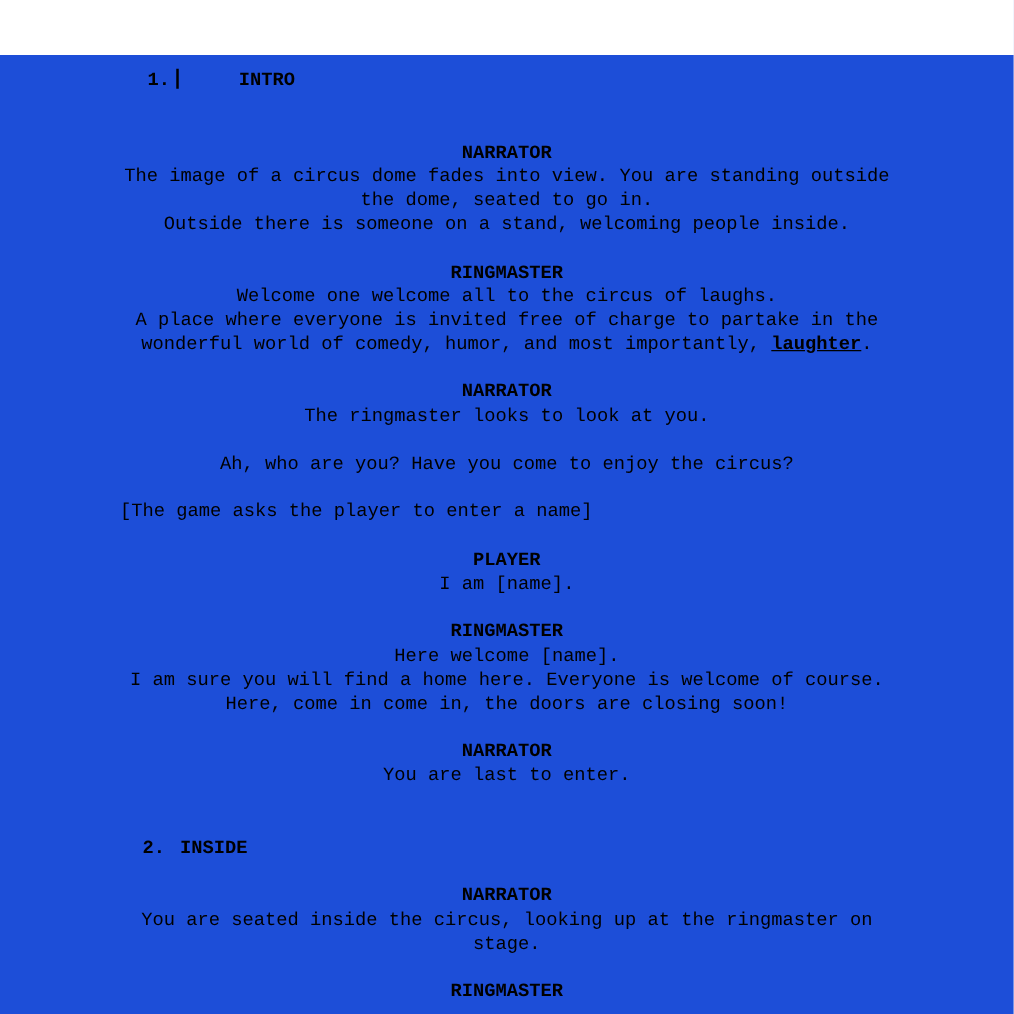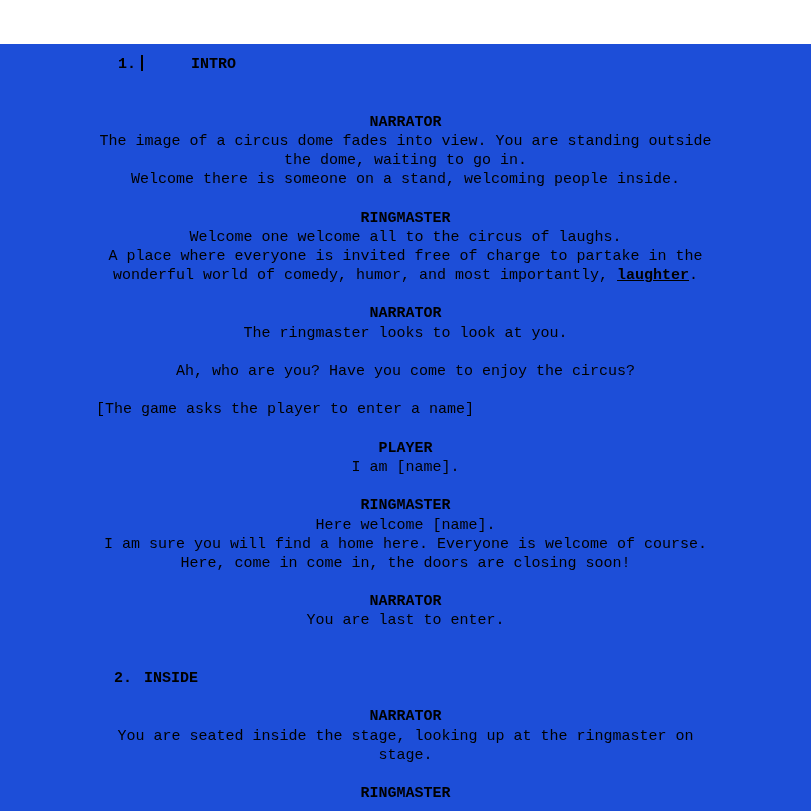--- a/index.html
+++ b/index.html
@@ -29,22 +29,22 @@
 </head>
 <body>
 
 <div class="page" style="background: #1d4ed8; color: rgb(0, 0, 0); margin-top: 44px;">
   <div id="script-lines">
       <div class="line left" style="padding-left: 22px;"><span class="run b">1.</span><span class="caret" style="background: rgb(0, 0, 0); margin-left: 5px;"></span><span class="run b" style="margin-left: 48px;">INTRO</span></div>
       <div class="line left">&nbsp;</div>
       <div class="line left">&nbsp;</div>
       <div class="line center"><span class="run b">NARRATOR</span></div>
       <div class="line center"><span class="run i">The image of a circus dome fades into view. You are standing outside</span></div>
-      <div class="line center"><span class="run i">the dome, waiting to go in.</span></div>
-      <div class="line center"><span class="run i">Welcome there is someone on a stand, welcoming people inside.</span></div>
+      <div class="line center"><span class="run i">the dome, seated to go in.</span></div>
+      <div class="line center"><span class="run i">Outside there is someone on a stand, welcoming people inside.</span></div>
       <div class="line left">&nbsp;</div>
       <div class="line center"><span class="run b">RINGMASTER</span></div>
       <div class="line center"><span class="run">Welcome one welcome all to the circus of laughs.</span></div>
       <div class="line center"><span class="run">A place where everyone is invited free of charge to partake in the</span></div>
       <div class="line center"><span class="run">wonderful world of comedy, humor, and most importantly, </span><span class="run b u">laughter</span><span class="run">.</span></div>
       <div class="line left">&nbsp;</div>
       <div class="line center"><span class="run b">NARRATOR</span></div>
       <div class="line center"><span class="run i">The ringmaster looks to look at you.</span></div>
       <div class="line left">&nbsp;</div>
       <div class="line center"><span class="run">Ah, who are you? Have you come to enjoy the circus?</span></div>
@@ -59,18 +59,18 @@
       <div class="line center"><span class="run">I am sure you will find a home here. Everyone is welcome of course.</span></div>
       <div class="line center"><span class="run">Here, come in come in, the doors are closing soon!</span></div>
       <div class="line left">&nbsp;</div>
       <div class="line center"><span class="run b">NARRATOR</span></div>
       <div class="line center"><span class="run i">You are last to enter.</span></div>
       <div class="line left">&nbsp;</div>
       <div class="line left">&nbsp;</div>
       <div class="line left" style="padding-left: 18px;"><span class="run b">2.</span><span class="run b" style="margin-left: 12px;">INSIDE</span></div>
       <div class="line left">&nbsp;</div>
       <div class="line center"><span class="run b">NARRATOR</span></div>
-      <div class="line center"><span class="run i">You are seated inside the stage, looking up at the ringmaster on</span></div>
+      <div class="line center"><span class="run i">You are seated inside the circus, looking up at the ringmaster on</span></div>
       <div class="line center"><span class="run i">stage.</span></div>
       <div class="line left">&nbsp;</div>
       <div class="line center"><span class="run b">RINGMASTER</span></div>
     </div>
 </div>
 
 </body></html>

